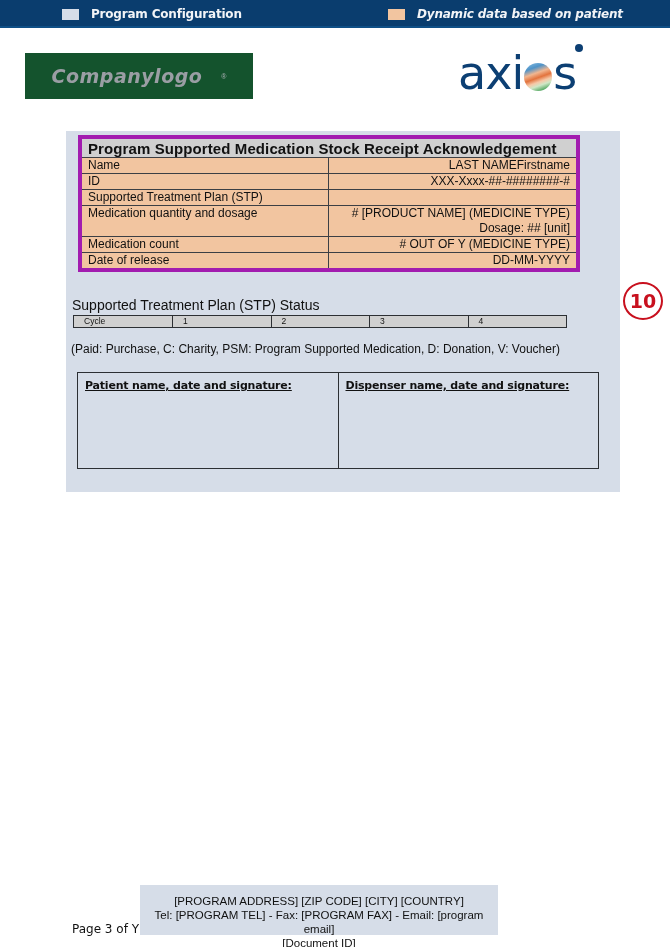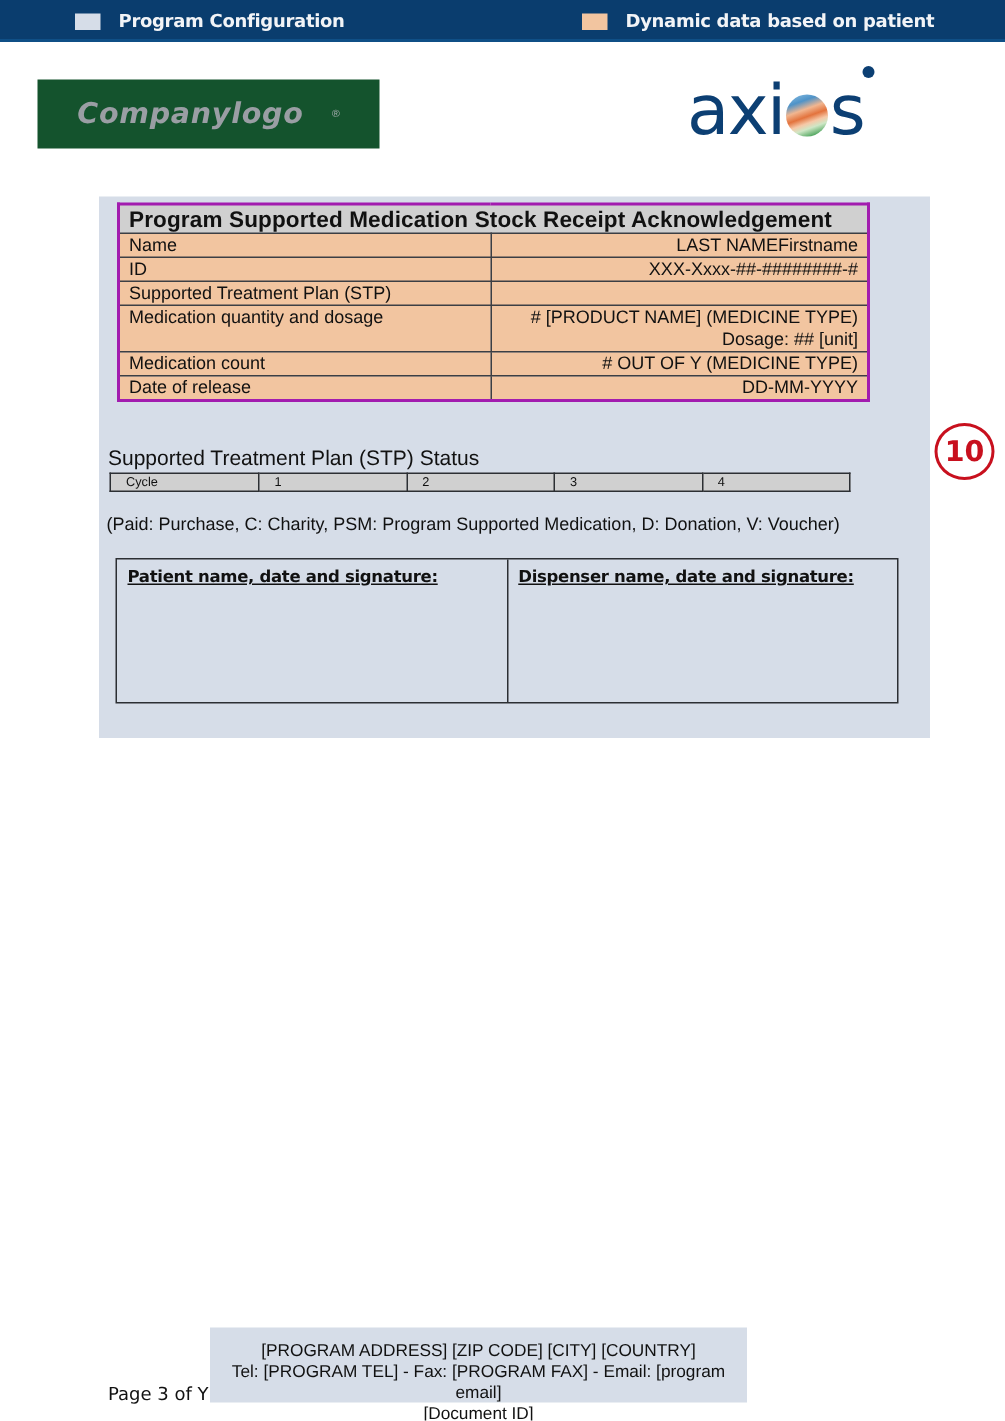--- a/index.html
+++ b/index.html
@@ -3,37 +3,37 @@
 <meta charset="utf-8">
 <style>
   * { box-sizing: border-box; margin: 0; padding: 0; }
   html, body { width: 670px; height: 947px; background: #ffffff; overflow: hidden; }
   body { position: relative; font-family: "Liberation Sans", sans-serif; color: #111; }
 
   
   .legend-bar { position: absolute; left: 0; top: 0; width: 670px; height: 28px; background: #0a3d6e; border-bottom: 2px solid #0f4f86; }
   .legend-item { position: absolute; top: 7px; display: flex; align-items: center; color: #f2f4f7; font-family: "DejaVu Sans", sans-serif; font-size: 12px; font-weight: bold; letter-spacing: -0.2px; }
   .legend-swatch { width: 17px; height: 11px; margin-right: 12px; }
-  .legend-item.config { left: 28px; padding-left: 22px; }
-  .legend-item.dynamic { left: 388px; }
+  .legend-item.config { left: 40px; padding-left: 22px; }
+  .legend-item.dynamic { left: 388px; font-style: italic; }
 
   
   .company-logo { position: absolute; left: 25px; top: 53px; width: 228px; height: 46px; background: #14532d; display: flex; align-items: center; justify-content: center; gap: 19px; }
   .company-logo span { font-family: "DejaVu Sans", sans-serif; font-weight: bold; font-style: italic; font-size: 19px; color: #9a9ea4; letter-spacing: 0.5px; }
   .company-logo sup { font-size: 7px; color: #b0b3b8; }
   .axios-logo { position: absolute; left: 458px; top: 40px; height: 56px; display: flex; align-items: flex-end; }
   .axios-text { font-family: "DejaVu Sans", sans-serif; font-size: 46px; color: #0c3f73; letter-spacing: -1px; line-height: 46px; margin-top: 32px; }
   .axios-globe { display: inline-block; width: 28px; height: 28px; border-radius: 50%; margin: 0 1px 5px 1px;
     background: linear-gradient(160deg, #8fc3e6 0%, #4f93c8 22%, #f1b690 38%, #e3733d 52%, #f6c8a7 64%, #cfe7c6 74%, #4aa35a 90%); }
   .axios-dot { position: absolute; left: 117px; top: 4px; width: 8px; height: 8px; border-radius: 50%; background: #0c3f73; }
 
   
   .config-panel { position: absolute; left: 66px; top: 131px; width: 554px; height: 361px; background: #d6dde8; }
 
-  .receipt-table { position: absolute; left: 12px; top: 4px; width: 502px; border-collapse: collapse; border: 2px solid #a21caf; }
+  .receipt-table { position: absolute; left: 12px; top: 4px; width: 502px; border-collapse: collapse; border: 4px solid #a21caf; }
   .receipt-table th { background: #d0d0d0; font-size: 15px; font-weight: bold; text-align: left; padding: 1px 6px 0 6px; height: 17px; border-bottom: 1px solid #3c3f44; letter-spacing: 0.1px; }
   .receipt-table td { background: #f2c5a0; font-size: 12px; padding: 0 6px; height: 16px; border: 1px solid #3c3f44; vertical-align: top; line-height: 15px; }
   .receipt-table td.label { width: 248px; }
   .receipt-table td.value { padding-left: 3px; text-align: right; }
 
   .stp-caption { position: absolute; left: 6px; top: 166px; font-size: 14px; color: #111; }
 
   .stp-table { position: absolute; left: 7px; top: 184px; width: 494px; border-collapse: collapse; border: 1px solid #2c2f33; }
   .stp-table td { font-size: 8.5px; height: 12px; padding: 0 2px; border: 1px solid #2c2f33; line-height: 11px; white-space: nowrap; }
   .stp-table tr.cycle-row td { background: #d0d0d0; padding-left: 10px; }

